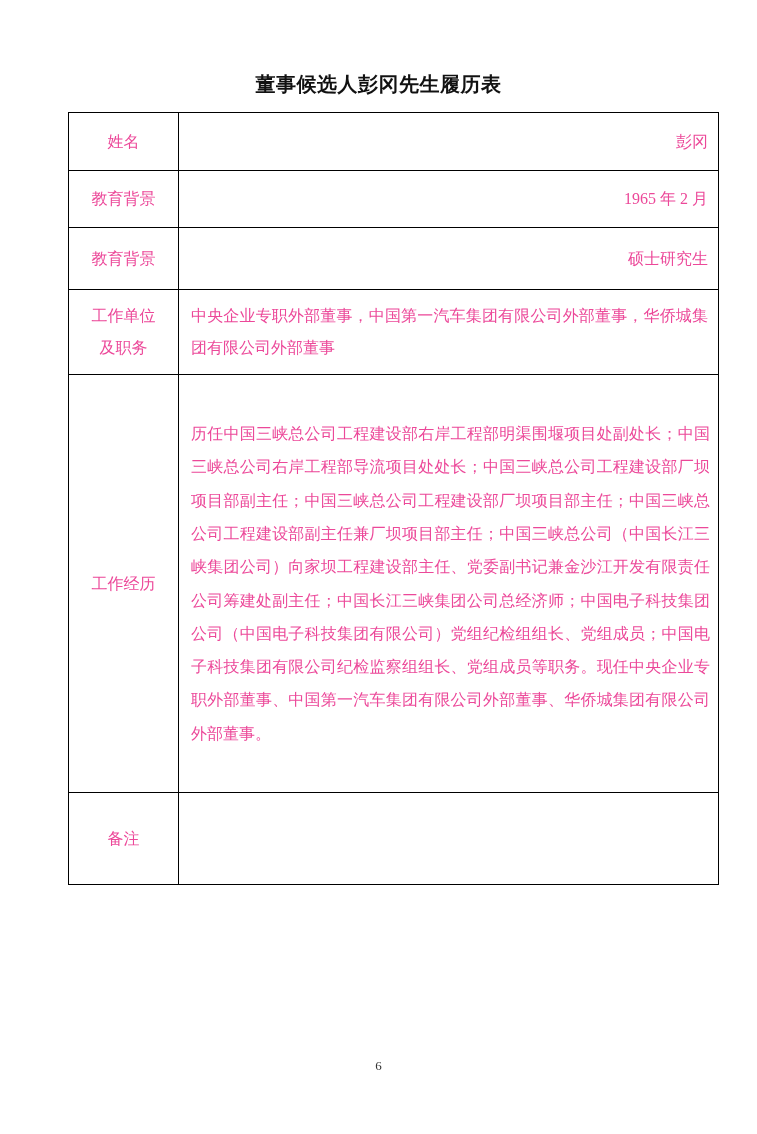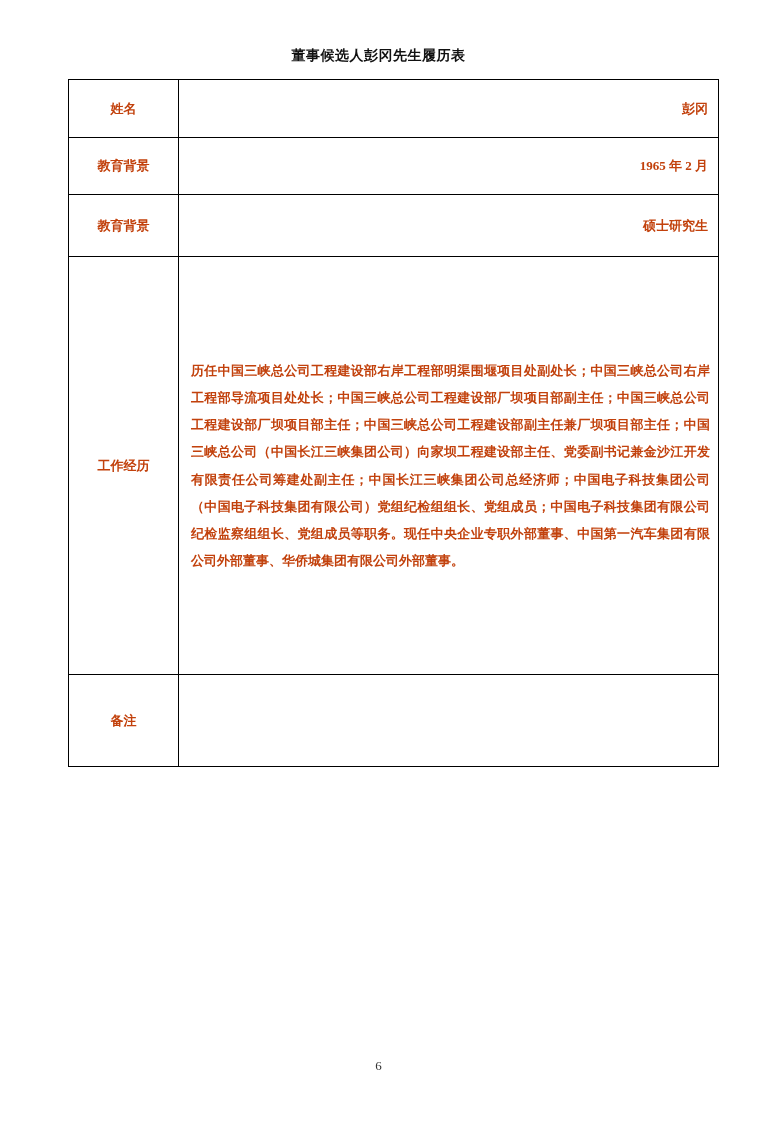--- a/index.html
+++ b/index.html
@@ -11,41 +11,41 @@
     position: relative;
     width: 757px;
     height: 1134px;
     background: #ffffff;
     color: #111111;
     font-family: "Liberation Serif", "DejaVu Serif", serif;
     overflow: hidden;
   }
   .doc-title {
     margin: 0;
-    padding-top: 47px;
+    padding-top: 71px;
     text-align: center;
-    font-size: 14px;
+    font-size: 20px;
     font-weight: bold;
     letter-spacing: 0.5px;
     color: #111111;
   }
   table.resume-table {
     border-collapse: collapse;
     table-layout: fixed;
     width: 650px;
     margin: 14px 0 0 68px;
   }
   table.resume-table col.c-label { width: 110px; }
   table.resume-table col.c-value { width: 540px; }
   table.resume-table th,
   table.resume-table td {
     border: 1.5px solid #000000;
-    font-weight: bold;
-    font-size: 13px;
-    color: #c2410c;
+    font-weight: normal;
+    font-size: 16px;
+    color: #ec4899;
     vertical-align: middle;
     overflow: hidden;
   }
   table.resume-table th.cell-label {
     text-align: center;
     white-space: pre-line;
     line-height: 2.0;
     padding: 0 4px;
   }
   table.resume-table td.cell-value {
@@ -96,20 +96,25 @@
         <td class="cell-value">彭冈</td>
       </tr>
       <tr class="r-birth">
         <th class="cell-label">教育背景</th>
         <td class="cell-value">1965 年 2 月</td>
       </tr>
       <tr class="r-edu">
         <th class="cell-label">教育背景</th>
         <td class="cell-value">硕士研究生</td>
       </tr>
+      <tr class="r-workunit">
+        <th class="cell-label">工作单位
+及职务</th>
+        <td class="cell-value">中央企业专职外部董事，中国第一汽车集团有限公司外部董事，华侨城集团有限公司外部董事</td>
+      </tr>
       <tr class="r-exp">
         <th class="cell-label">工作经历</th>
         <td class="cell-value">历任中国三峡总公司工程建设部右岸工程部明渠围堰项目处副处长；中国三峡总公司右岸工程部导流项目处处长；中国三峡总公司工程建设部厂坝项目部副主任；中国三峡总公司工程建设部厂坝项目部主任；中国三峡总公司工程建设部副主任兼厂坝项目部主任；中国三峡总公司（中国长江三峡集团公司）向家坝工程建设部主任、党委副书记兼金沙江开发有限责任公司筹建处副主任；中国长江三峡集团公司总经济师；中国电子科技集团公司（中国电子科技集团有限公司）党组纪检组组长、党组成员；中国电子科技集团有限公司纪检监察组组长、党组成员等职务。现任中央企业专职外部董事、中国第一汽车集团有限公司外部董事、华侨城集团有限公司外部董事。</td>
       </tr>
       <tr class="r-remark">
         <th class="cell-label">备注</th>
         <td class="cell-value"></td>
       </tr>
     </tbody>
   </table>

